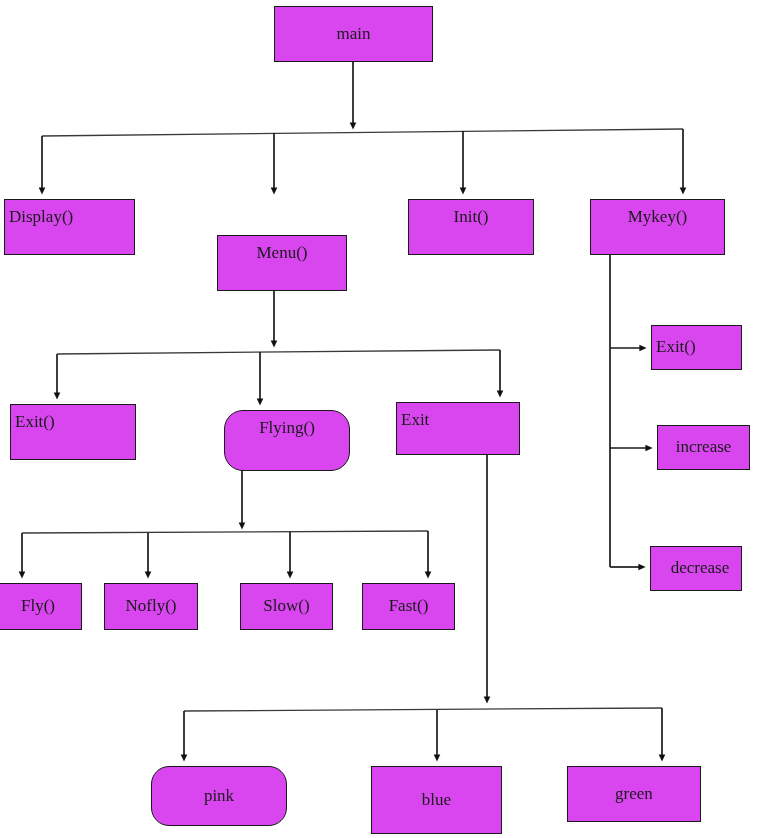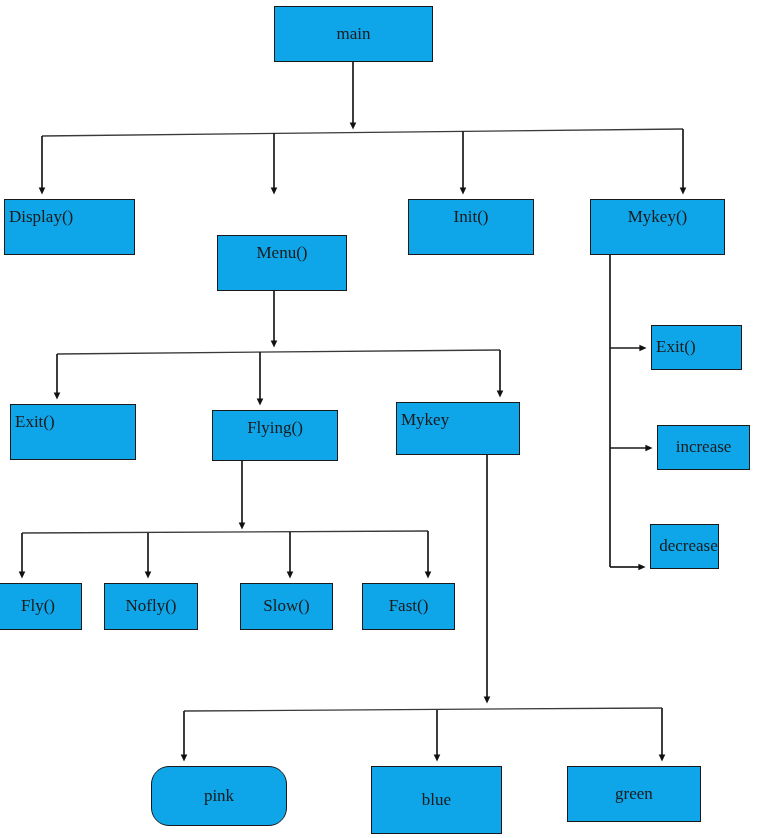--- a/index.html
+++ b/index.html
@@ -23,21 +23,21 @@
     left: 0;
     top: 0;
     width: 768px;
     height: 838px;
     pointer-events: none;
   }
   .node {
     position: absolute;
     box-sizing: border-box;
     border: 1.6px solid #1a1a1a;
-    background: #0ea5e9;
+    background: #d946ef;
     display: flex;
     align-items: center;
     font-size: 17px;
     color: #1a1a1a;
     line-height: 1.1;
     white-space: nowrap;
   }
   .node.align-center { justify-content: center; }
   .node.align-left   { justify-content: flex-start; padding-left: 4px; }
   .node.top-text     { align-items: flex-start; padding-top: 8px; }
@@ -107,33 +107,33 @@
       </div>
       <div class="node align-center top-text" style="left: 408px; top: 199px; width: 126px; height: 56px;">
         <span>Init()</span>
       </div>
       <div class="node align-center top-text" style="left: 590px; top: 199px; width: 135px; height: 56px;">
         <span>Mykey()</span>
       </div>
       <div class="node align-left top-text" style="left: 10px; top: 404px; width: 126px; height: 56px;">
         <span>Exit()</span>
       </div>
-      <div class="node align-center top-text" style="left: 212px; top: 410px; width: 126px; height: 51px;">
+      <div class="node align-center top-text" style="left: 224px; top: 410px; width: 126px; height: 61px; border-radius: 19px;">
         <span>Flying()</span>
       </div>
       <div class="node align-left top-text" style="left: 396px; top: 402px; width: 124px; height: 53px;">
-        <span>Mykey</span>
+        <span>Exit</span>
       </div>
       <div class="node align-left mid-text" style="left: 651px; top: 325px; width: 91px; height: 45px;">
         <span>Exit()</span>
       </div>
       <div class="node align-center mid-text" style="left: 657px; top: 425px; width: 93px; height: 45px;">
         <span>increase</span>
       </div>
-      <div class="node align-center mid-text" style="left: 650px; top: 524px; width: 69px; height: 45px; padding-left: 8px;">
+      <div class="node align-center mid-text" style="left: 650px; top: 546px; width: 92px; height: 45px; padding-left: 8px;">
         <span>decrease</span>
       </div>
       <div class="node align-center mid-text" style="left: -6px; top: 583px; width: 88px; height: 47px;">
         <span>Fly()</span>
       </div>
       <div class="node align-center mid-text" style="left: 104px; top: 583px; width: 94px; height: 47px;">
         <span>Nofly()</span>
       </div>
       <div class="node align-center mid-text" style="left: 240px; top: 583px; width: 93px; height: 47px;">
         <span>Slow()</span>

